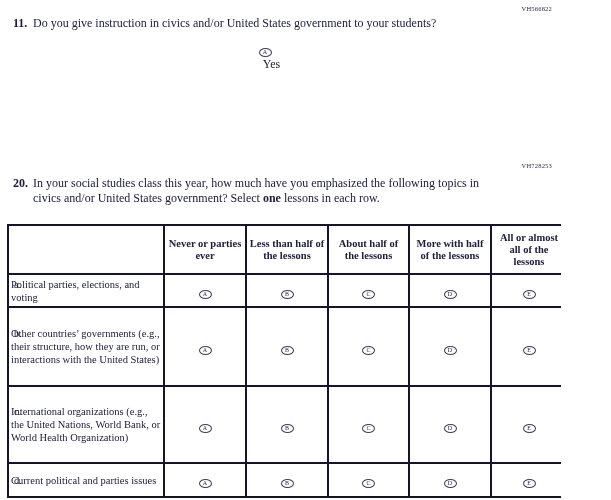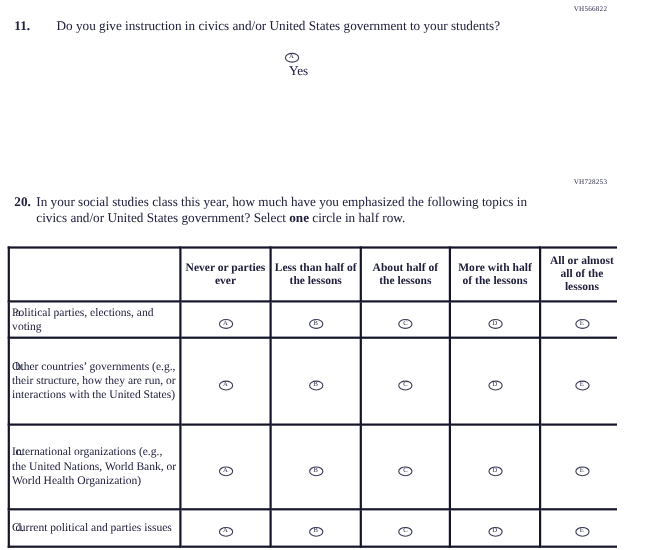--- a/index.html
+++ b/index.html
@@ -24,21 +24,21 @@
   #q12{top:176px;}
   .qrow{display:flex;}
   .qnum{
     font-weight:bold;
     font-size:12px;
     width:20px;
     flex:0 0 20px;
     line-height:15px;
   }
   .qtext{font-size:12px;line-height:15px;}
-  #q11 .qtext{width:440px;text-align:center;}
+  #q11 .qtext{width:440px;}
   #q12 .qtext{width:472px;}
   .bold-word{font-weight:bold;margin-top:44px;}
   .options{margin:17px 0 0 24px;padding-left:20px;}
   .opt{
     display:flex;
     align-items:center;
     margin-bottom:18px;
     cursor:pointer;
     flex-direction:column;
   }
@@ -120,21 +120,21 @@
           <span class="olabel">Yes</span>
         </div>
       </div>
   </div>
 
   <div class="code-label" id="q12-code">VH728253</div>
 
   <div class="qblock" id="q12">
     <div class="qrow">
       <span class="qnum">20.</span>
-      <span class="qtext"><span>In your social studies class this year, how much have you emphasized the following topics in civics and/or United States government? Select </span><span class="bold-word">one</span><span> circle in half row.</span></span>
+      <span class="qtext"><span>In your social studies class this year, how much have you emphasized the following topics in civics and/or United States government? Select </span><span class="bold-word">one</span><span> lessons in each row.</span></span>
     </div>
   </div>
 
   <table class="grid">
     <colgroup>
       <col style="width:156px">
       <col style="width:82px">
       <col style="width:82px">
       <col style="width:81px">
       <col style="width:82px">

